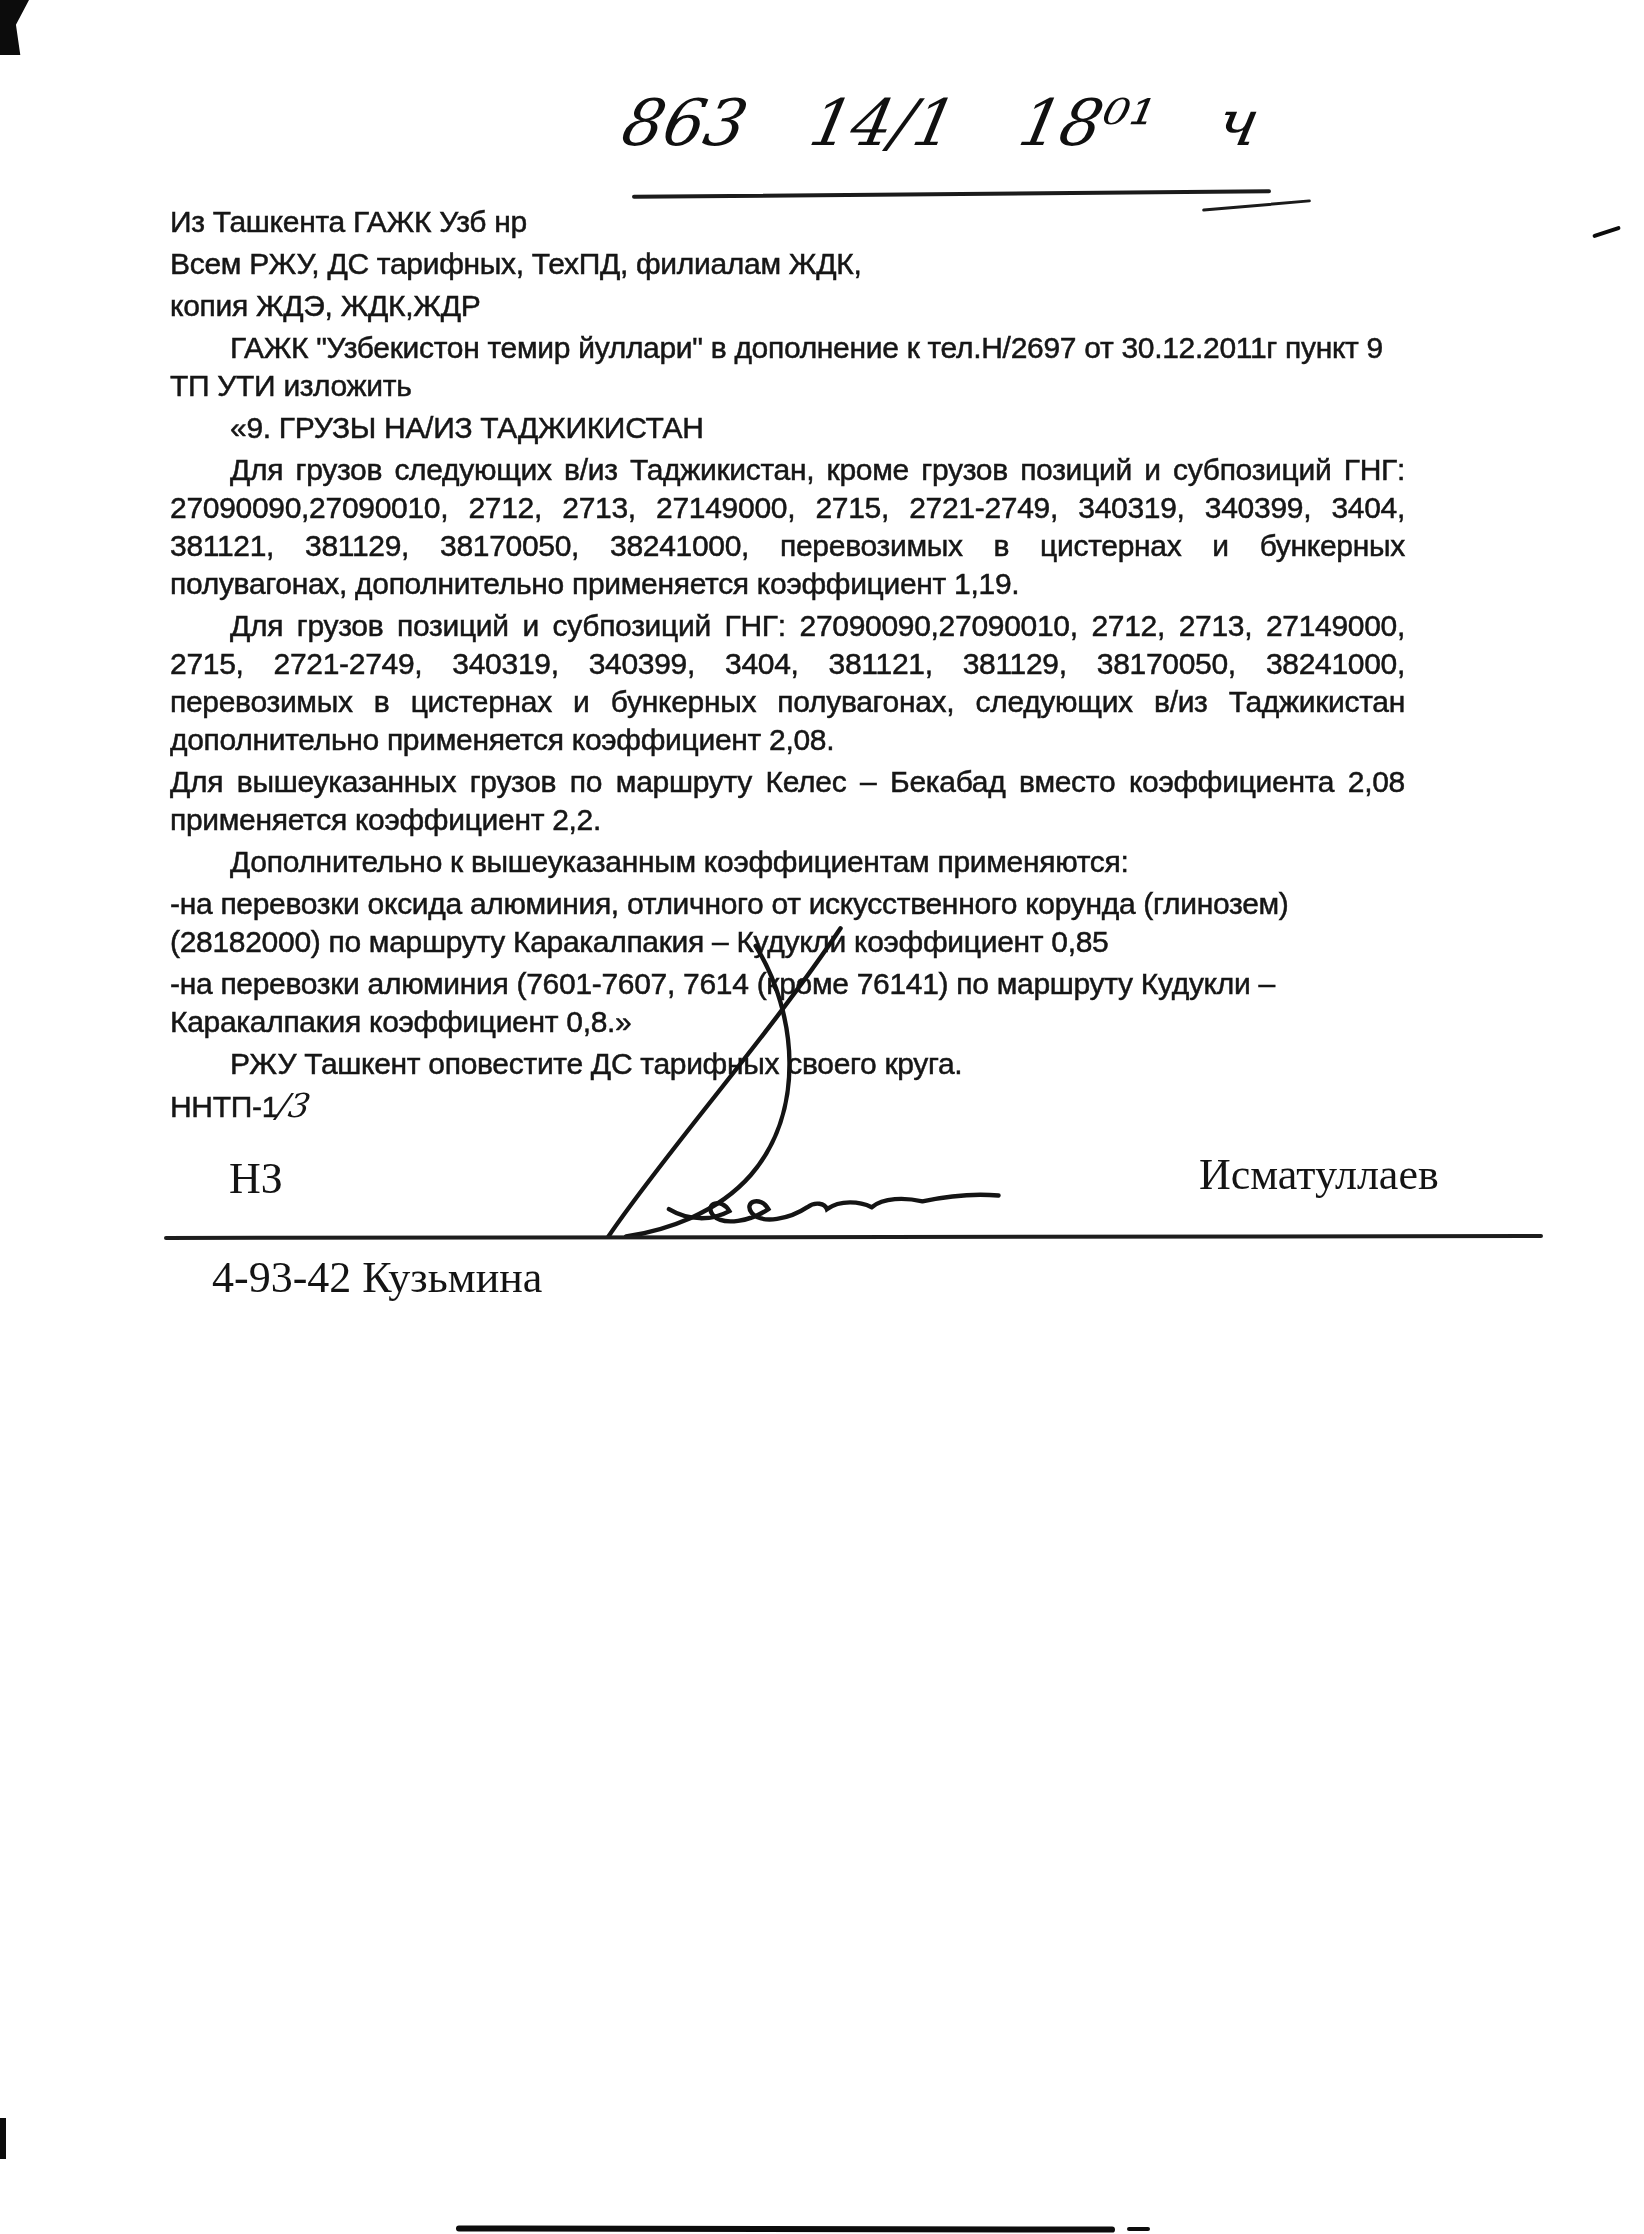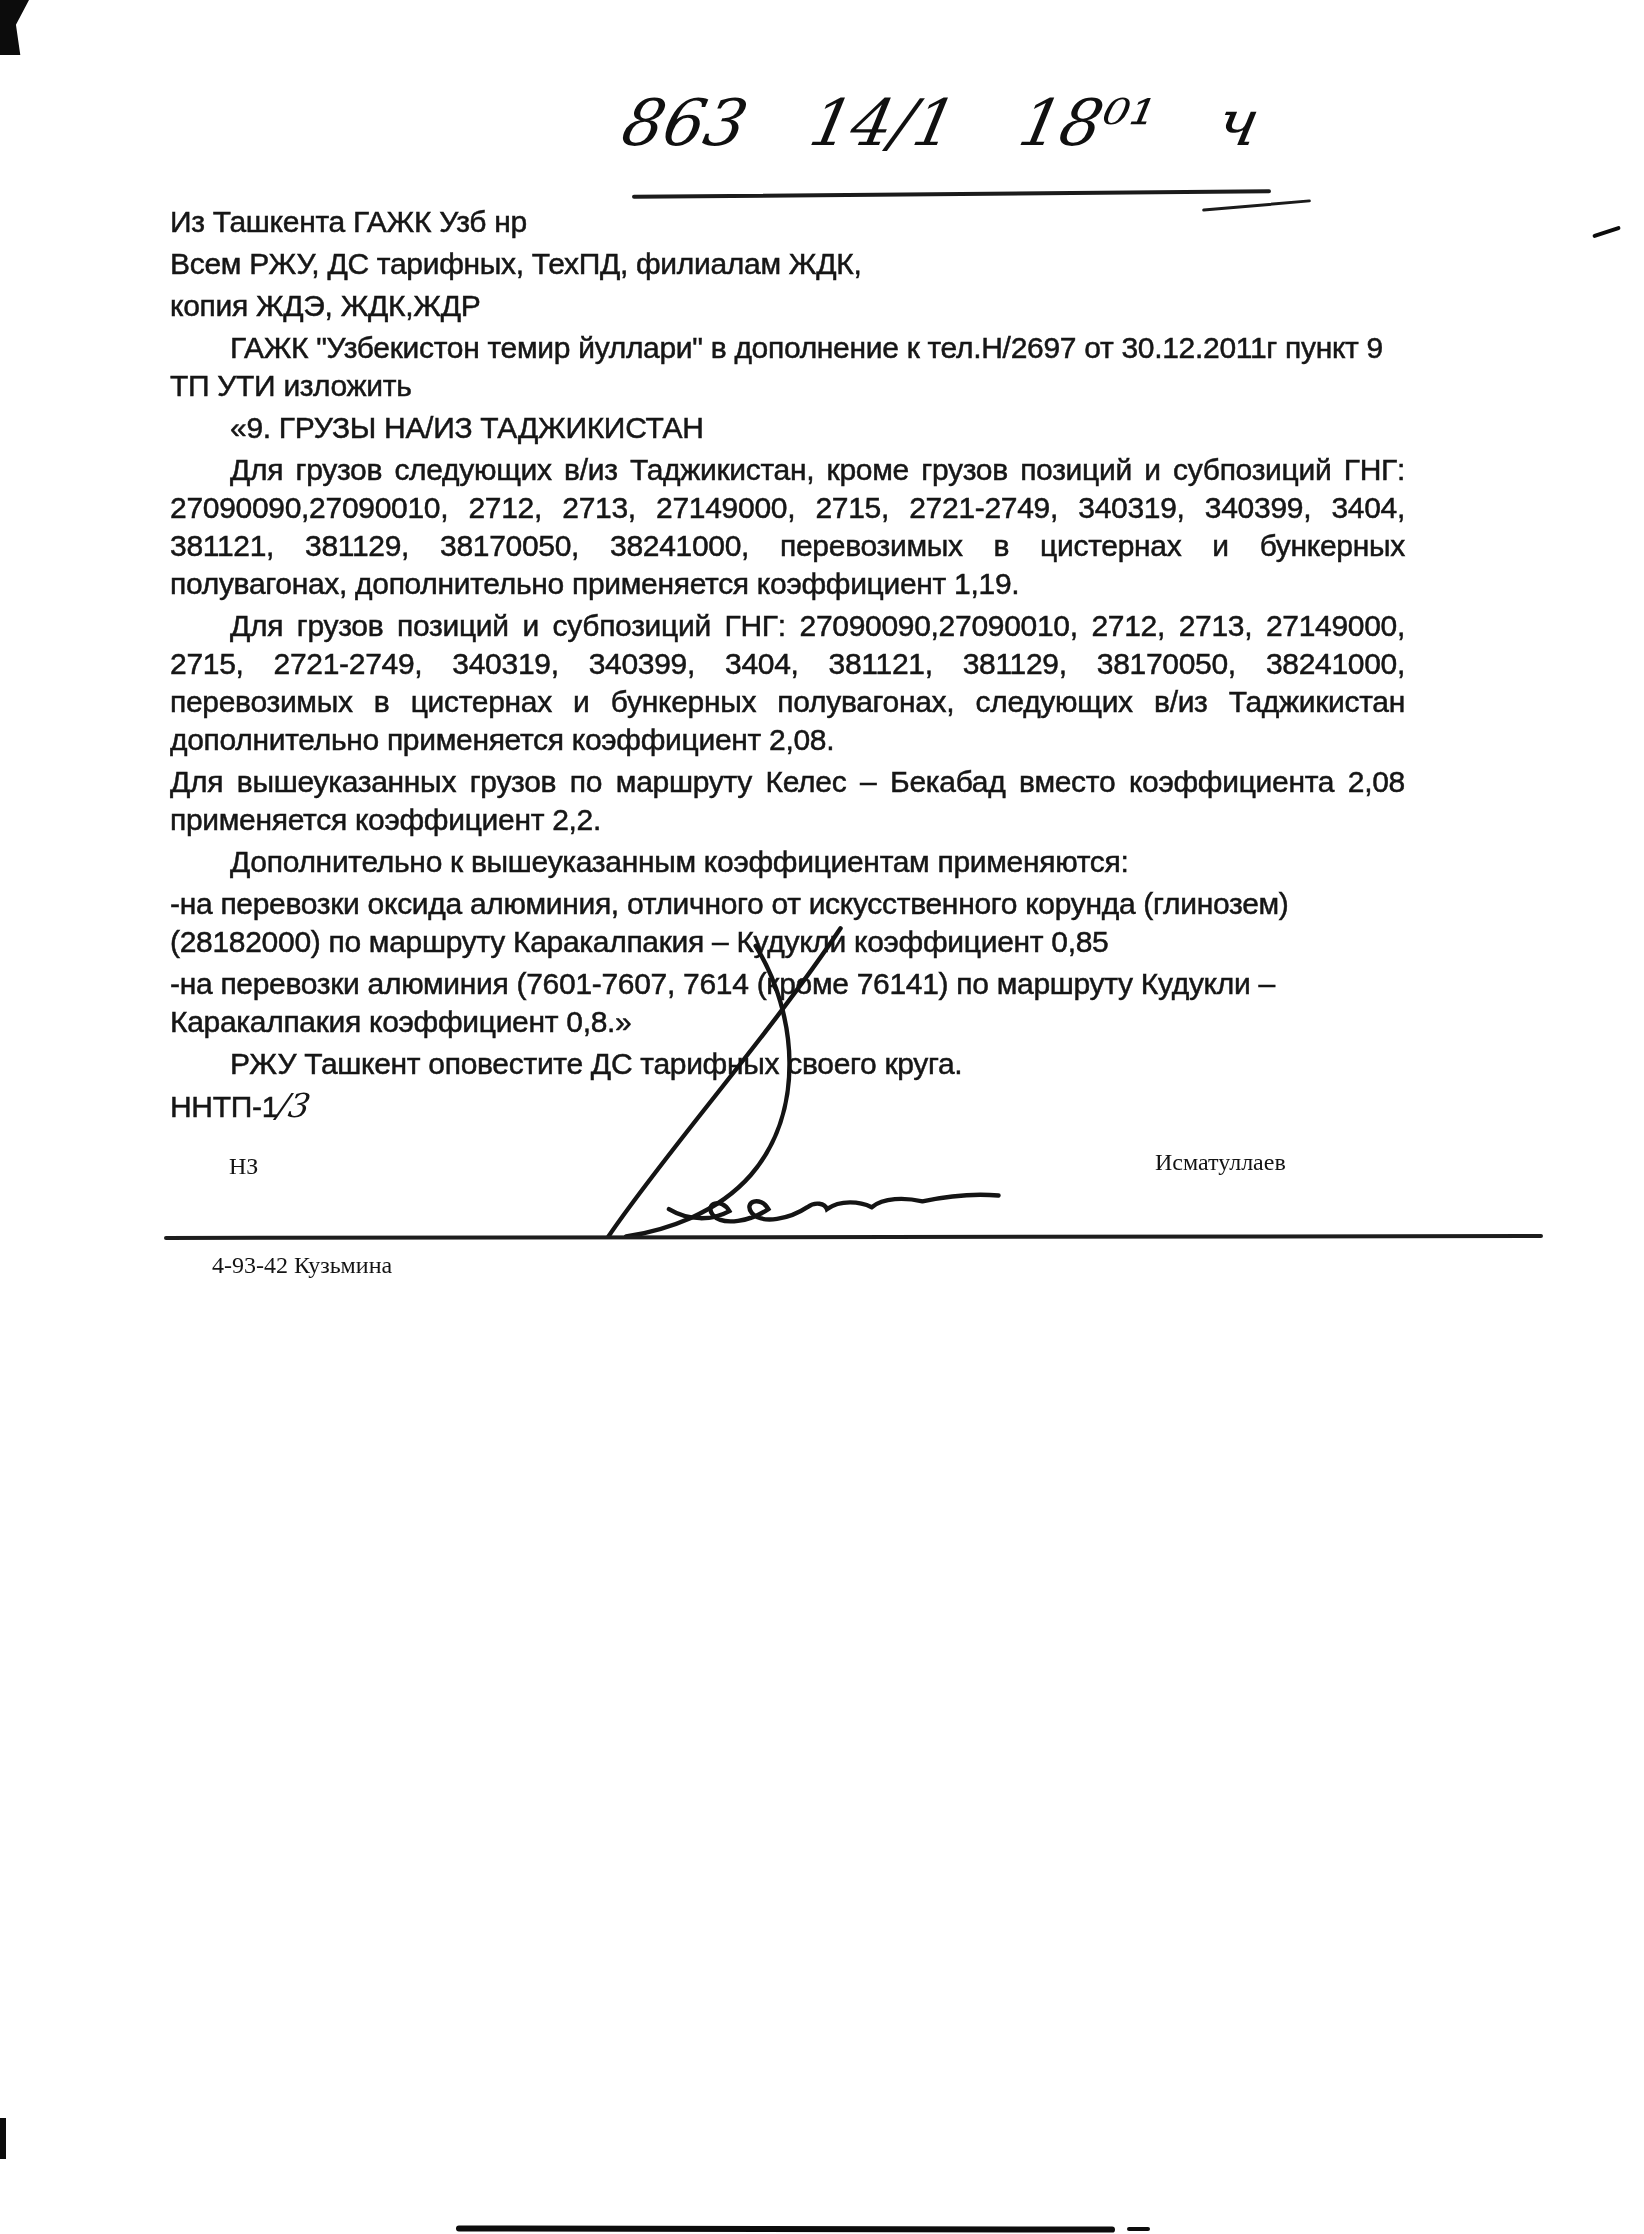--- a/index.html
+++ b/index.html
@@ -63,26 +63,26 @@
     font-style:italic;
     font-size:33px;
     transform:skewX(-10deg);
     -webkit-text-stroke:0;
   }
 
   
   .serifline {
     position:absolute;
     font-family:"Liberation Serif", serif;
-    font-size:24px;
+    font-size:44px;
     color:#141414;
     white-space:nowrap;
   }
   .sig-left  { left:229px;  top:1153px; }
-  .sig-name  { left:1155px; top:1149px; }
+  .sig-name  { left:1199px; top:1149px; }
   .contact   { left:212px;  top:1252px; }
   .rule {
     position:absolute;
     left:164px; top:1235px;
     width:1379px; height:3.9px;
     background:#1d1d1d;
     border-radius:2px;
     transform:rotate(-0.08deg);
   }
   .signature-svg { position:absolute; left:0; top:0; pointer-events:none; }

